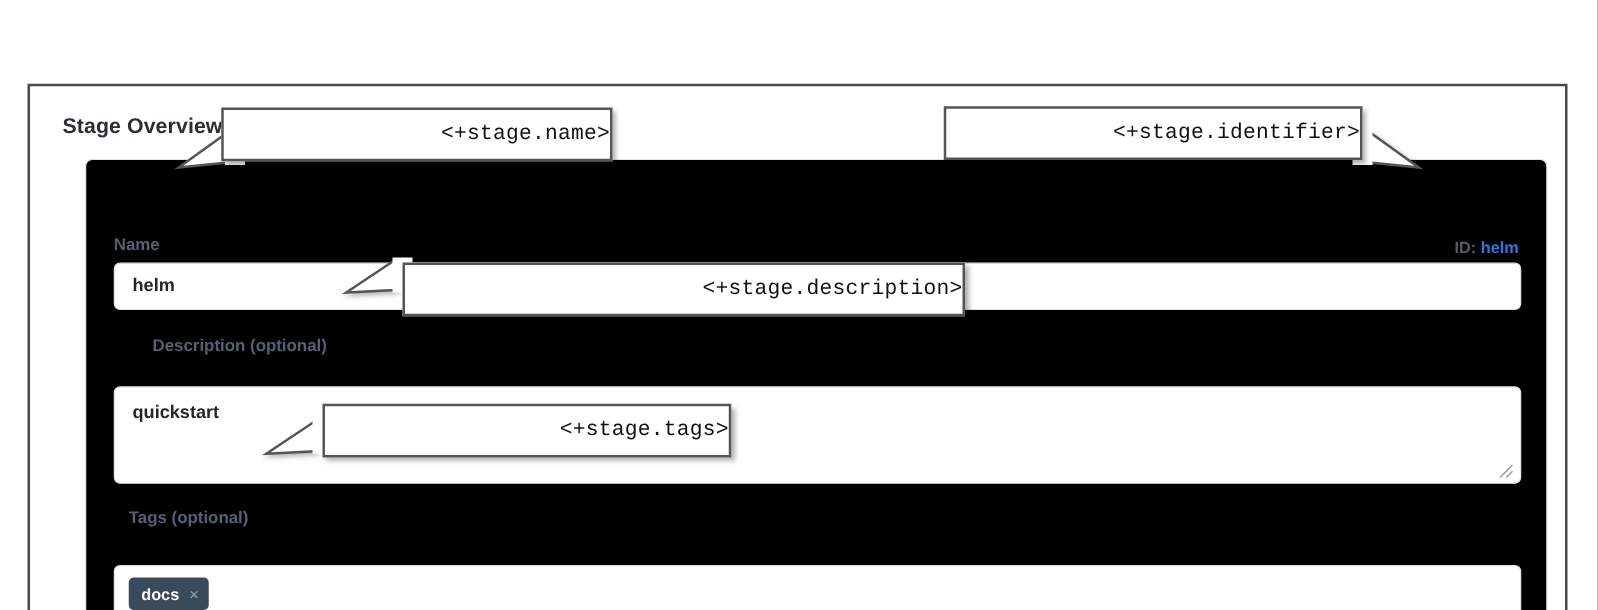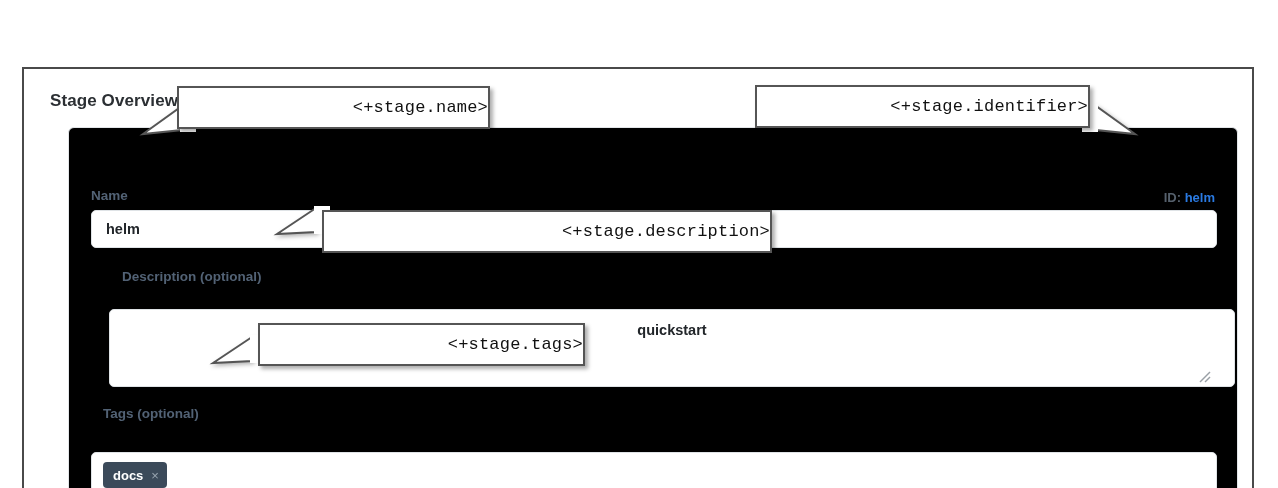--- a/index.html
+++ b/index.html
@@ -182,21 +182,21 @@
     <div id="id-line" style="right:22px; top:62px;">
       <span id="id-label">ID:</span>
       <span id="id-value">helm</span>
     </div>
 
     <input class="text-input" type="text" style="left: 22px; top: 82px; width: 1126px; height: 38px;" value="helm">
 
     <div class="field-label" style="left:22px; top:141px;padding-left:31px;">Description (optional)</div>
 
     <div style="position:absolute; left:22px; top:181px; width:1126px; height:78px;">
-      <textarea class="text-area" style="left: 18px; top: 0px; width: 1126px; height: 78px; text-align: center;">quickstart</textarea>
+      <textarea class="text-area" style="left: 0px; top: 0px; width: 1126px; height: 78px;">quickstart</textarea>
       <svg id="description-resize-grip" viewBox="0 0 14 14">
         <line x1="13" y1="3" x2="3" y2="13" stroke="#9aa0a6" stroke-width="1.4"></line>
         <line x1="13" y1="8" x2="8" y2="13" stroke="#9aa0a6" stroke-width="1.4"></line>
       </svg>
     </div>
 
     <div class="field-label" style="left:34px; top:278px;">Tags (optional)</div>
 
     <div id="tags-box" style="left:22px; top:324px; width:1126px; height:52px;">
       <div id="tag-chip">

